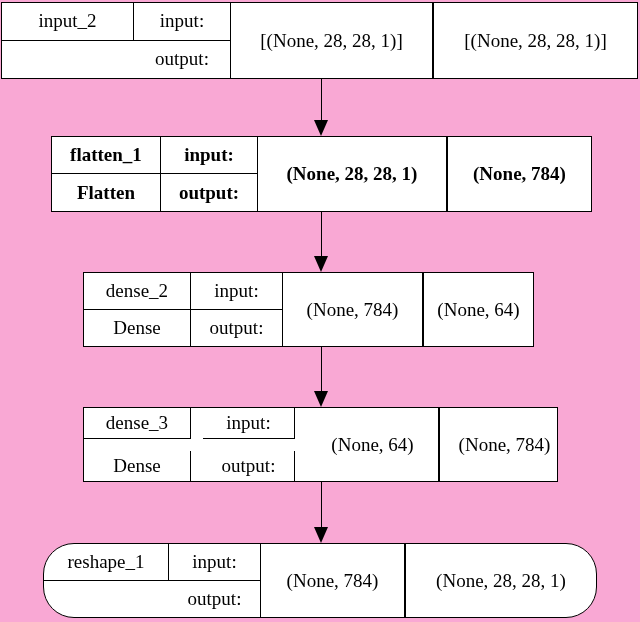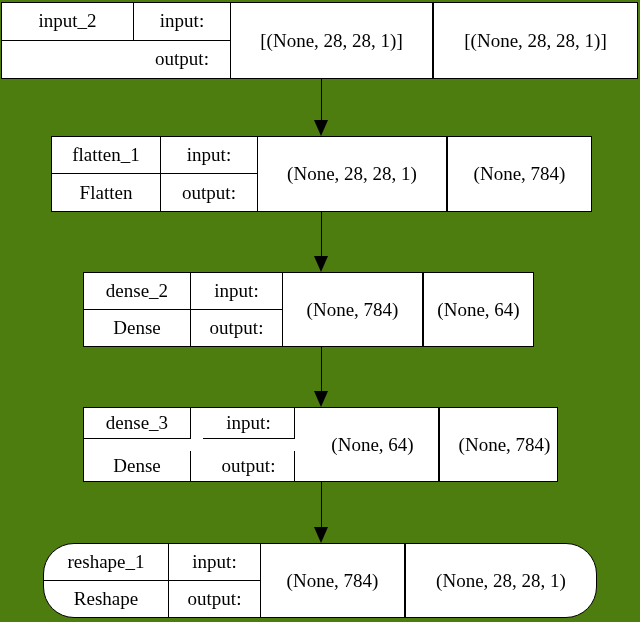--- a/index.html
+++ b/index.html
@@ -1,20 +1,20 @@
 <!DOCTYPE html>
 <html><head>
 <meta charset="utf-8">
 <style>
   html, body { margin: 0; padding: 0; background: #ffffff; }
   #canvas {
     position: relative;
     width: 640px;
     height: 622px;
-    background: #4d7c0f;
+    background: #f9a8d4;
     font-family: "Liberation Serif", "DejaVu Serif", serif;
     color: #000000;
     font-size: 19px;
     overflow: hidden;
   }
   .node {
     position: absolute;
     box-sizing: border-box;
     border: 1.5px solid #000;
     background: #fff;
@@ -59,21 +59,21 @@
     <div class="cell c1 r1">input_2</div>
     <div class="cell c2 r1">input:</div>
     <div class="cell c2 r2">output:</div>
     <div class="cell shape-in">[(None, 28, 28, 1)]</div>
     <div class="cell shape-out">[(None, 28, 28, 1)]</div>
   </div>
 
   <div class="edge-line" style="top:79px; height:42px;"></div>
   <div class="edge-head" style="top:120px;"></div>
 
-  <div class="node" style="left:51px; top:136px; width:541px; height:76px; grid-template-columns:109px 97px 190px 1fr;">
+  <div class="node" style="left:51px; top:136px; width:541px; height:76px; grid-template-columns:109px 97px 190px 1fr;font-weight:bold;">
     <div class="cell c1 r1">flatten_1</div>
     <div class="cell c1 r2">Flatten</div>
     <div class="cell c2 r1">input:</div>
     <div class="cell c2 r2">output:</div>
     <div class="cell shape-in">(None, 28, 28, 1)</div>
     <div class="cell shape-out">(None, 784)</div>
   </div>
 
   <div class="edge-line" style="top:212px; height:44px;"></div>
   <div class="edge-head" style="top:256px;"></div>
@@ -97,20 +97,19 @@
     <div class="cell c2 r2">output:</div>
     <div class="cell shape-in">(None, 64)</div>
     <div class="cell shape-out">(None, 784)</div>
   </div>
 
   <div class="edge-line" style="top:482px; height:45px;"></div>
   <div class="edge-head" style="top:527px;"></div>
 
   <div class="node" style="left:43px; top:543px; width:554px; height:75px; grid-template-columns:125px 92px 145px 1fr;border-radius:31px;">
     <div class="cell c1 r1">reshape_1</div>
-    <div class="cell c1 r2">Reshape</div>
     <div class="cell c2 r1">input:</div>
     <div class="cell c2 r2">output:</div>
     <div class="cell shape-in">(None, 784)</div>
     <div class="cell shape-out">(None, 28, 28, 1)</div>
   </div>
 
 </div>
 
 </body></html>

